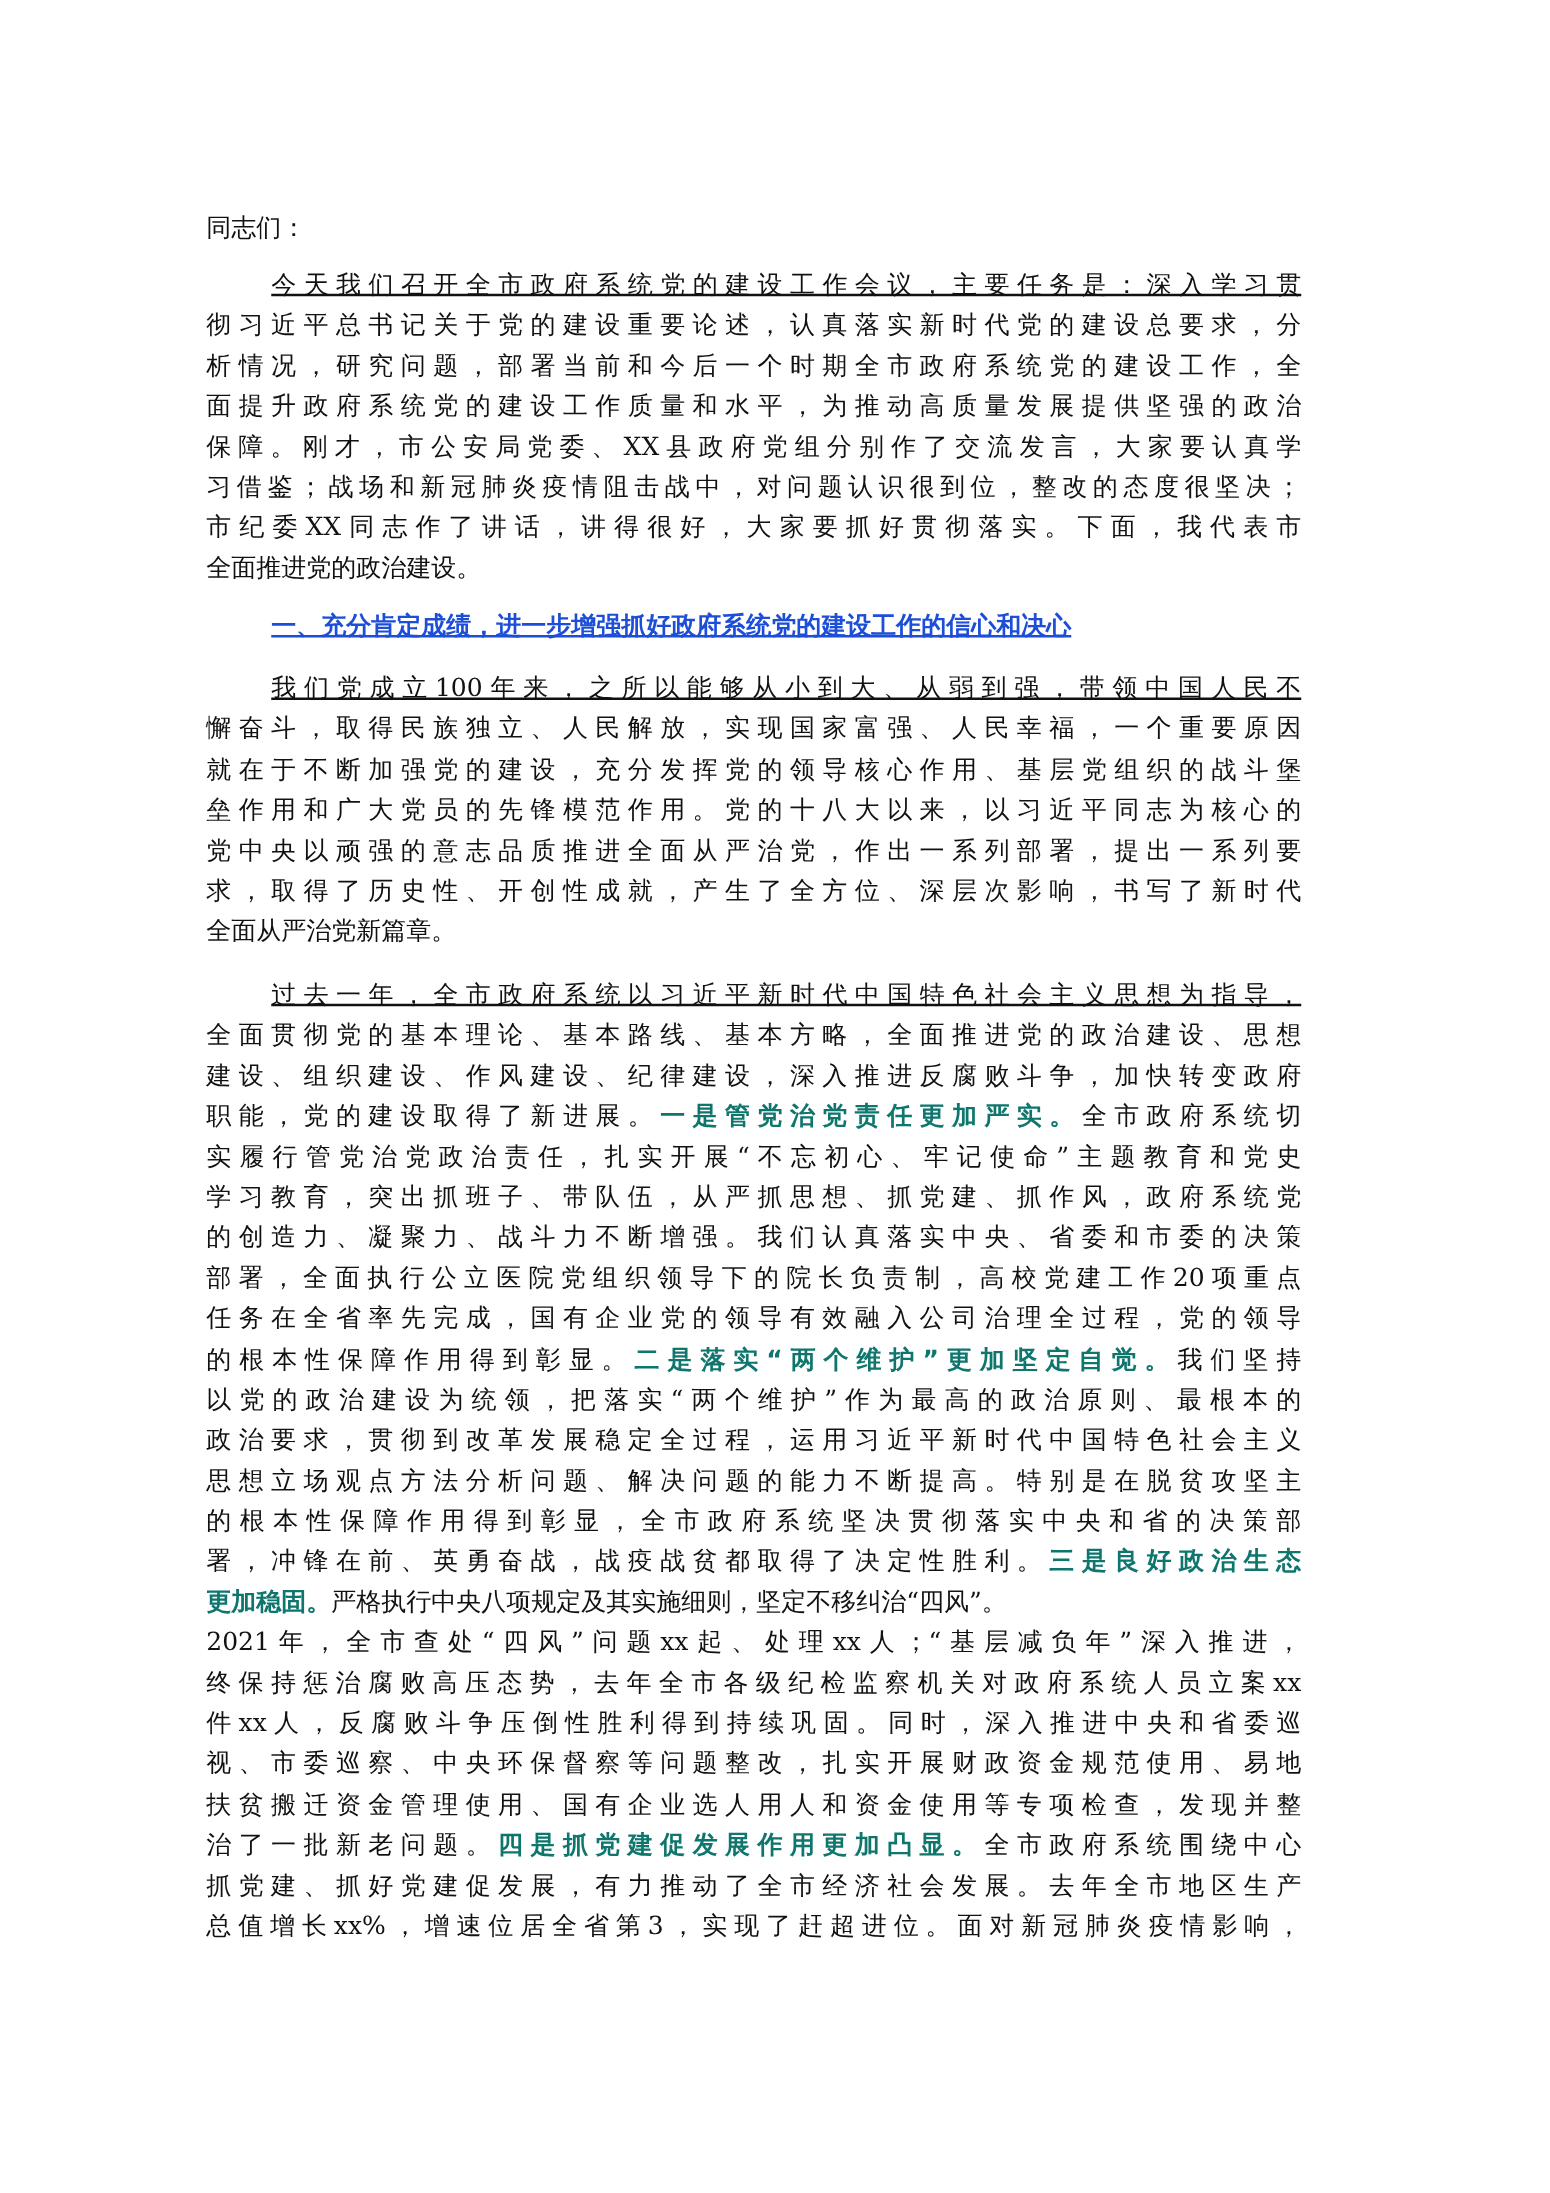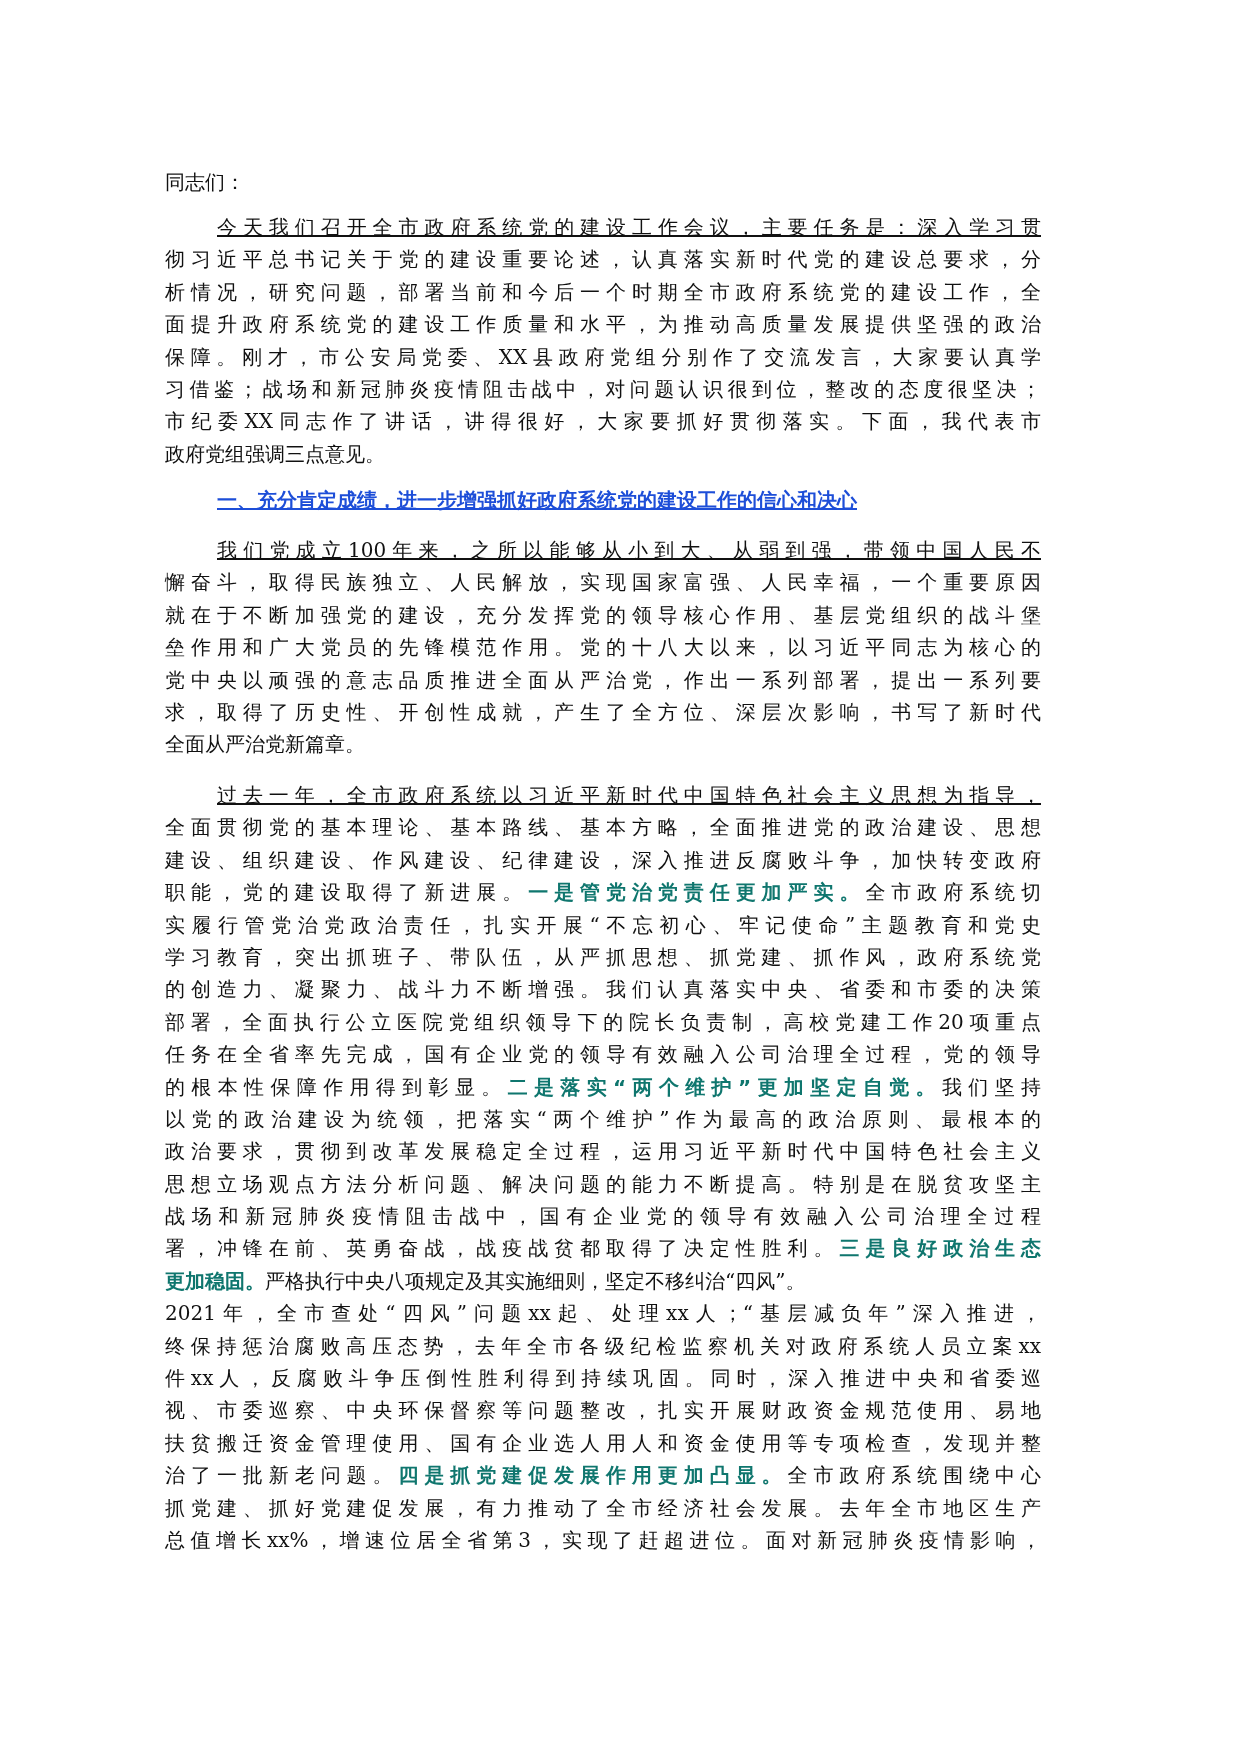--- a/index.html
+++ b/index.html
@@ -27,21 +27,21 @@
   </div>
 
   <div class="block" style="top:211px;">
     <div class="line indent">今天我们召开全市政府系统党的建设工作会议，主要任务是：深入学习贯</div>
     <div class="line">彻习近平总书记关于党的建设重要论述，认真落实新时代党的建设总要求，分</div>
     <div class="line">析情况，研究问题，部署当前和今后一个时期全市政府系统党的建设工作，全</div>
     <div class="line">面提升政府系统党的建设工作质量和水平，为推动高质量发展提供坚强的政治</div>
     <div class="line">保障。刚才，市公安局党委、XX县政府党组分别作了交流发言，大家要认真学</div>
     <div class="line">习借鉴；战场和新冠肺炎疫情阻击战中，对问题认识很到位，整改的态度很坚决；</div>
     <div class="line">市纪委XX同志作了讲话，讲得很好，大家要抓好贯彻落实。下面，我代表市</div>
-    <div class="line last">政府党组强调三点意见。</div>
+    <div class="line last">全面推进党的政治建设。</div>
   </div>
 
   <div class="block heading" style="top:484px;">
     <div class="line indent last">一、充分肯定成绩，进一步增强抓好政府系统党的建设工作的信心和决心</div>
   </div>
 
   <div class="block" style="top:534px;">
     <div class="line indent">我们党成立100年来，之所以能够从小到大、从弱到强，带领中国人民不</div>
     <div class="line">懈奋斗，取得民族独立、人民解放，实现国家富强、人民幸福，一个重要原因</div>
     <div class="line">就在于不断加强党的建设，充分发挥党的领导核心作用、基层党组织的战斗堡</div>
@@ -62,21 +62,21 @@
     <div class="line">学习教育，突出抓班子、带队伍，从严抓思想、抓党建、抓作风，政府系统党</div>
     <div class="line">的创造力、凝聚力、战斗力不断增强。我们认真落实中央、省委和市委的决策</div>
     <div class="line">部署，全面执行公立医院党组织领导下的院长负责制，高校党建工作20项重点</div>
     <div class="line">任务在全省率先完成，国有企业党的领导有效融入公司治理全过程，党的领导</div>
     <div class="line">
       <span>的根本性保障作用得到彰显。</span><span class="b">二是落实“两个维护”更加坚定自觉。</span><span>我们坚持</span>
     </div>
     <div class="line">以党的政治建设为统领，把落实“两个维护”作为最高的政治原则、最根本的</div>
     <div class="line">政治要求，贯彻到改革发展稳定全过程，运用习近平新时代中国特色社会主义</div>
     <div class="line">思想立场观点方法分析问题、解决问题的能力不断提高。特别是在脱贫攻坚主</div>
-    <div class="line">战场和新冠肺炎疫情阻击战中，国有企业党的领导有效融入公司治理全过程</div>
+    <div class="line">的根本性保障作用得到彰显，全市政府系统坚决贯彻落实中央和省的决策部</div>
     <div class="line">
       <span>署，冲锋在前、英勇奋战，战疫战贫都取得了决定性胜利。</span><span class="b">三是良好政治生态</span>
     </div>
     <div class="line last">
       <span class="b">更加稳固。</span><span>严格执行中央八项规定及其实施细则，坚定不移纠治“四风”。</span>
     </div>
     <div class="line">2021年，全市查处“四风”问题xx起、处理xx人；“基层减负年”深入推进，</div>
     <div class="line">终保持惩治腐败高压态势，去年全市各级纪检监察机关对政府系统人员立案xx</div>
     <div class="line">件xx人，反腐败斗争压倒性胜利得到持续巩固。同时，深入推进中央和省委巡</div>
     <div class="line">视、市委巡察、中央环保督察等问题整改，扎实开展财政资金规范使用、易地</div>

